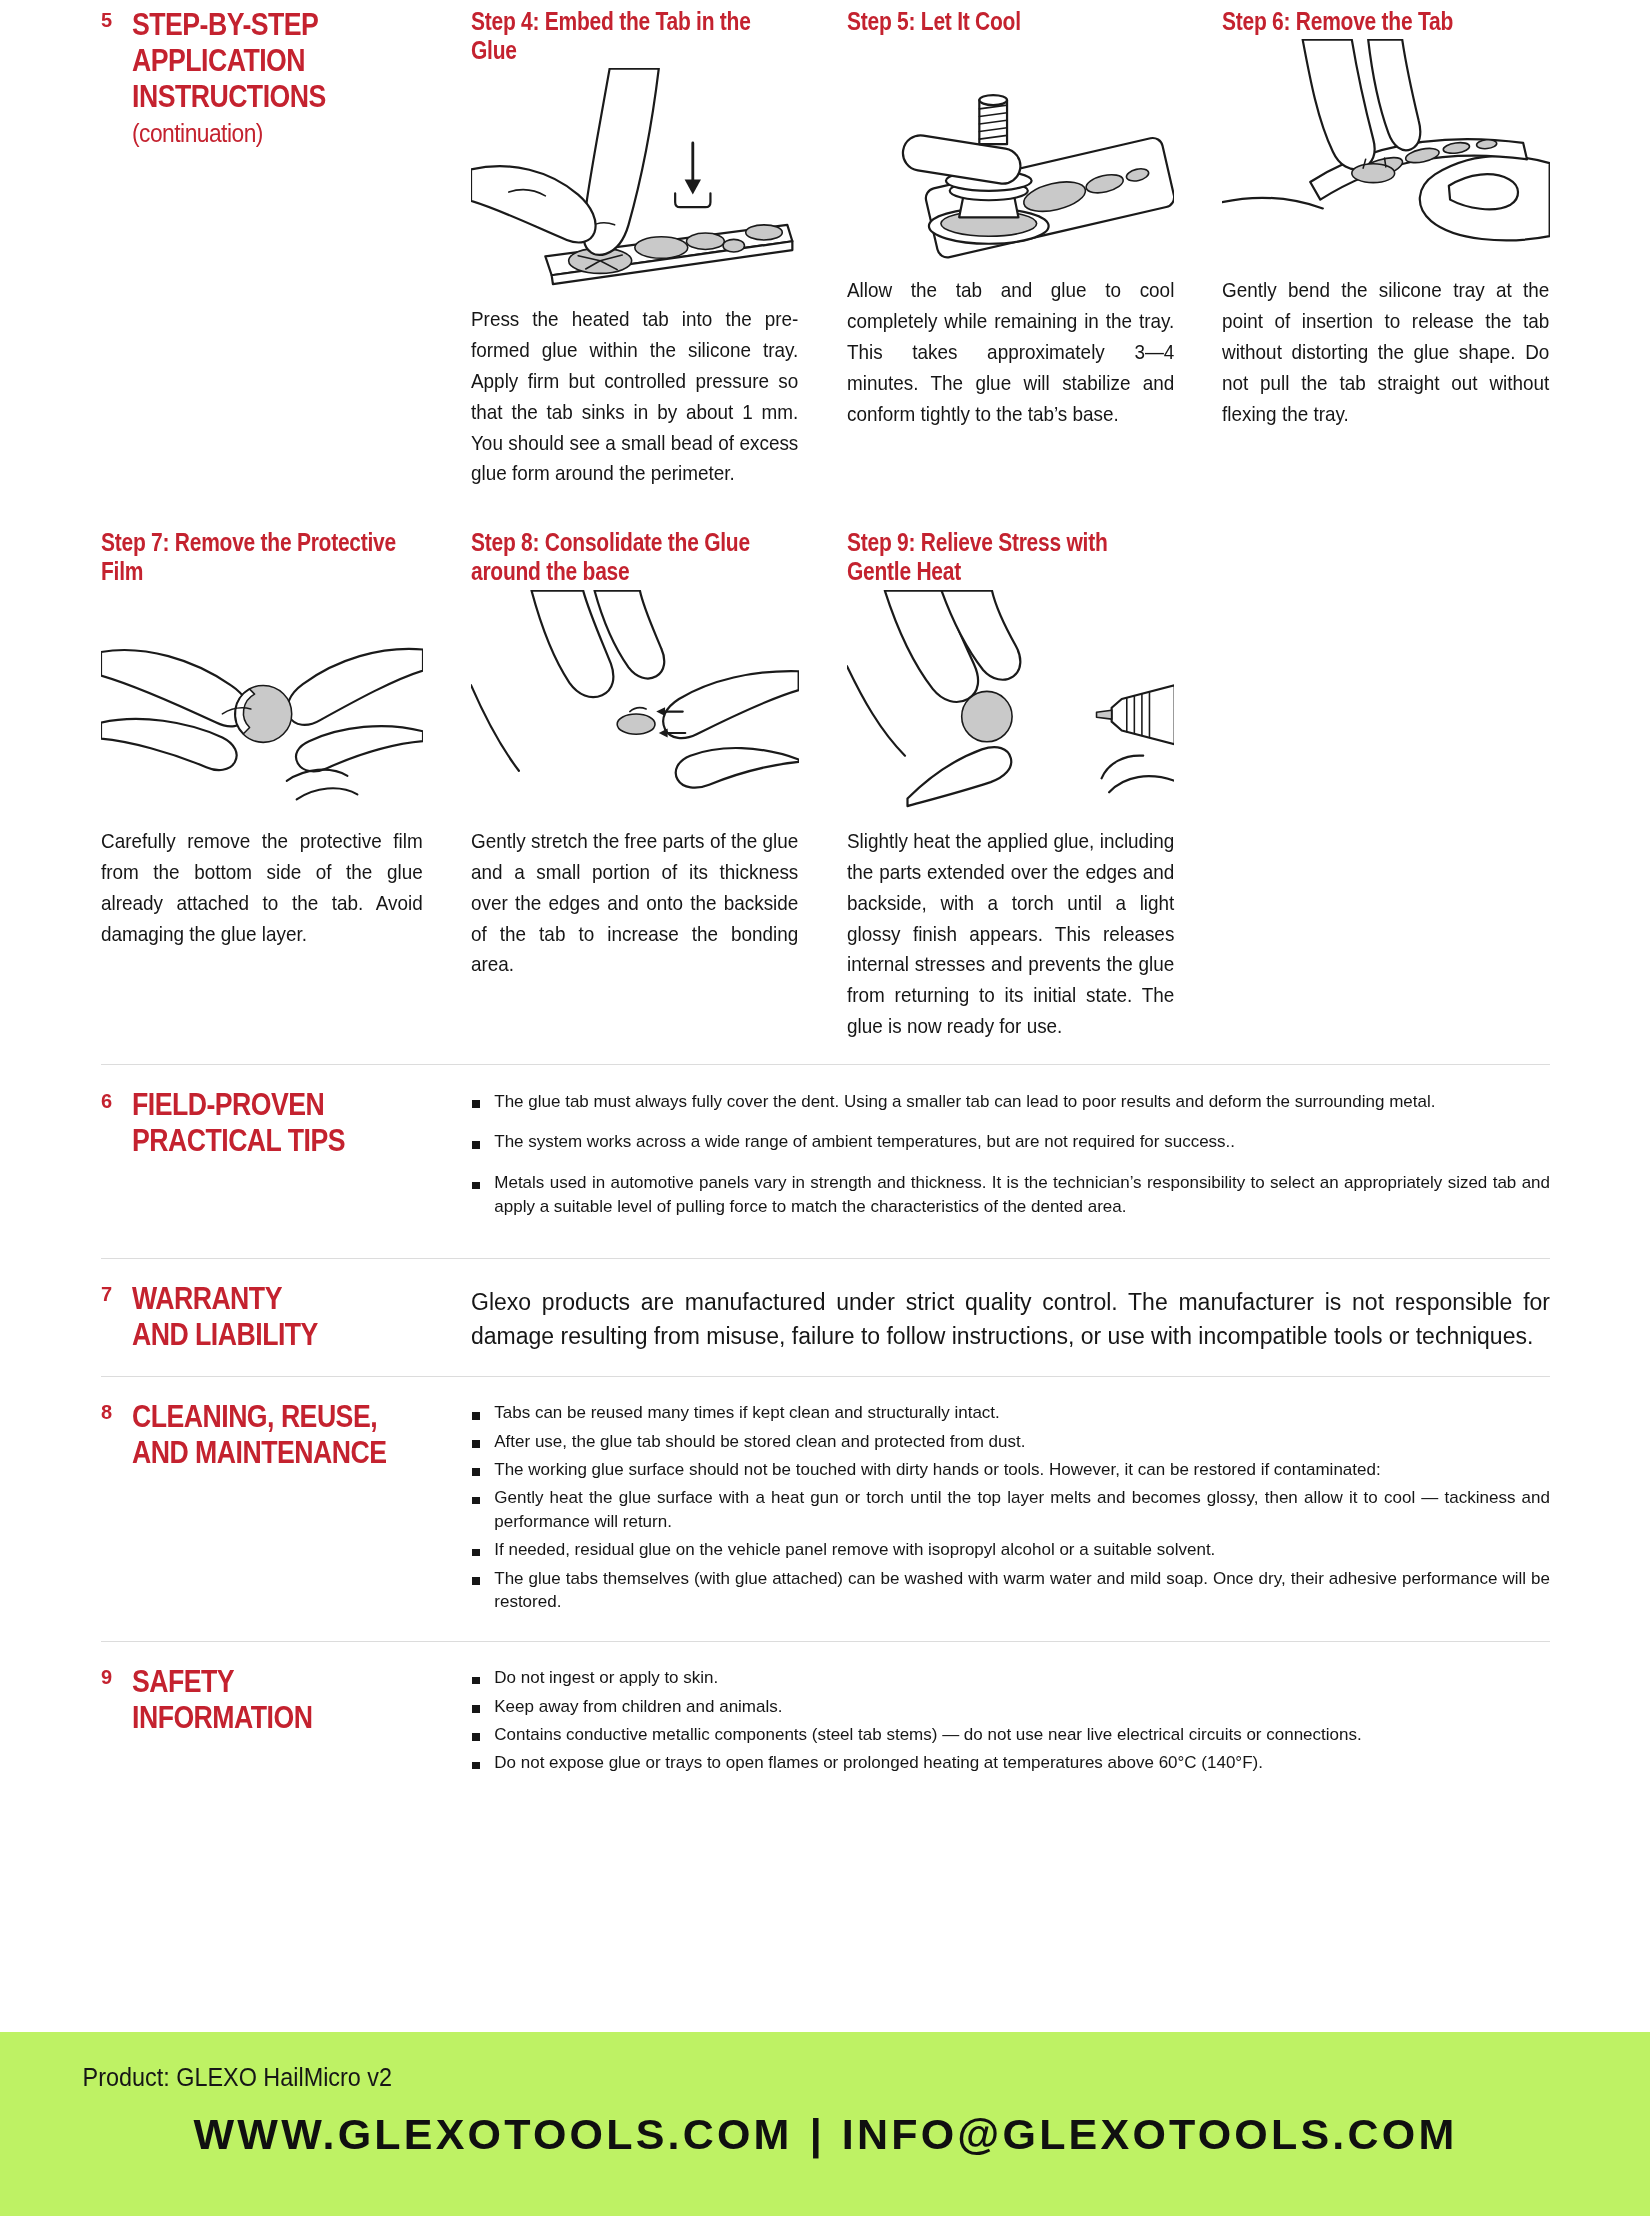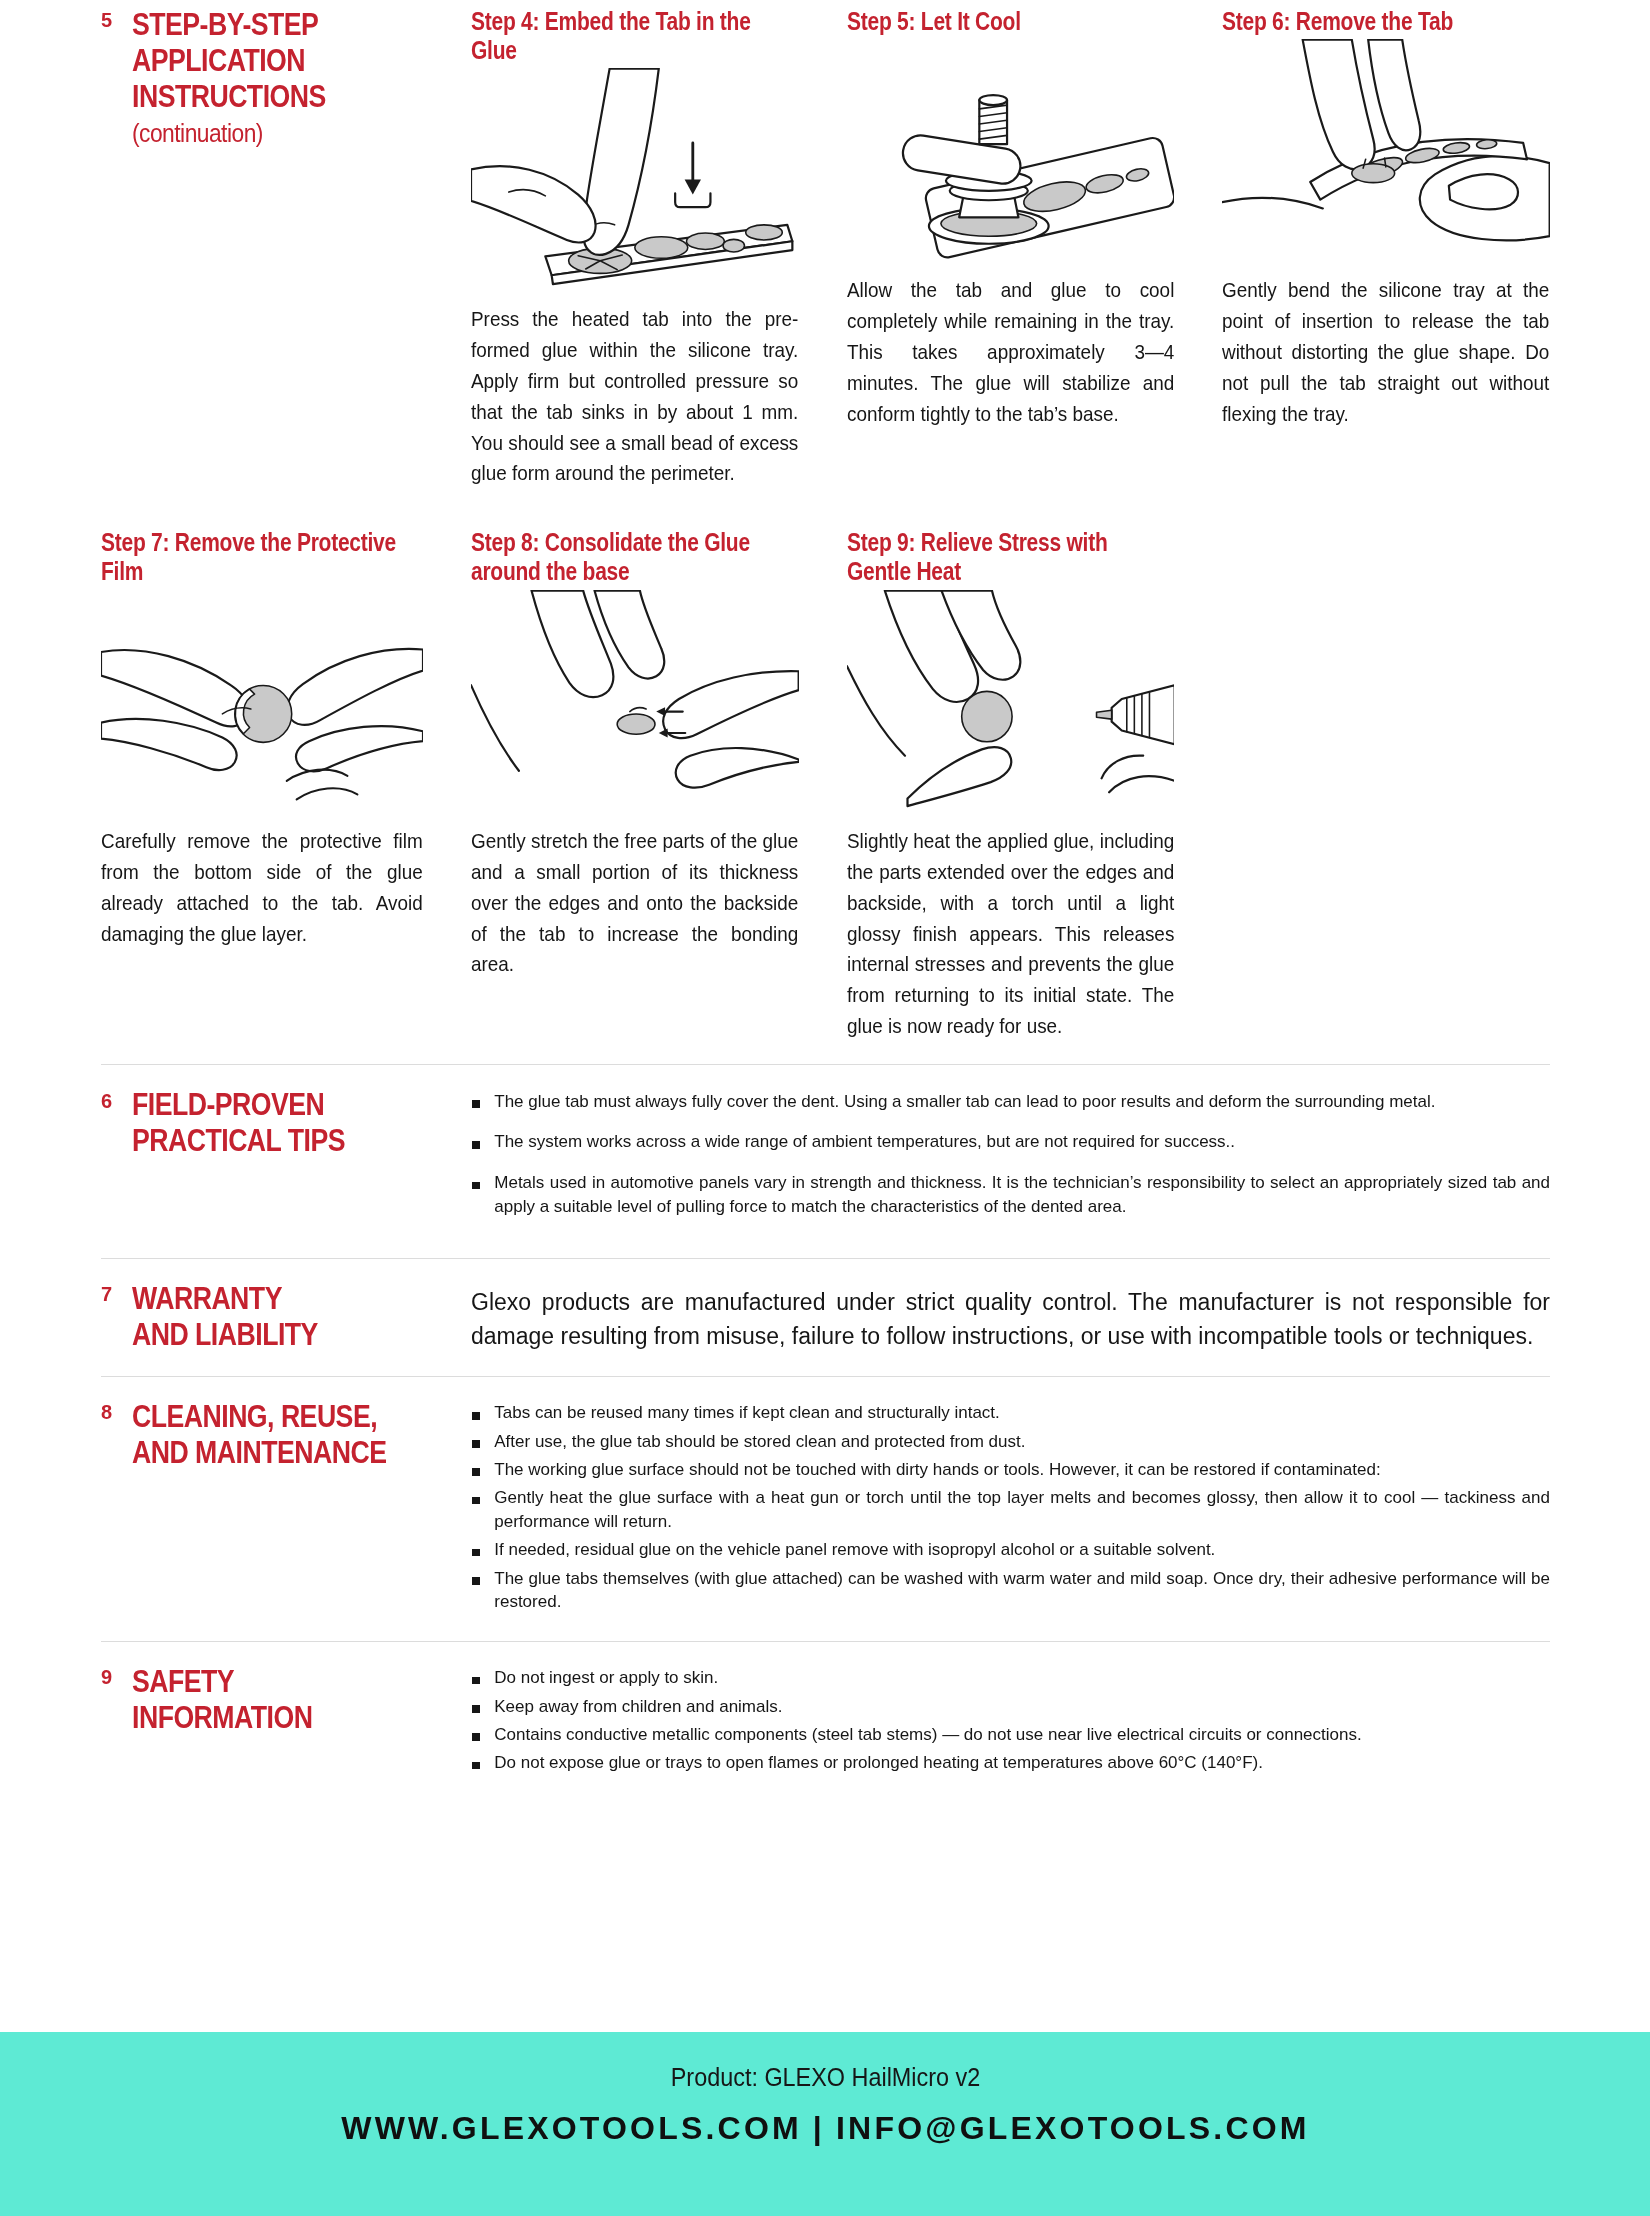--- a/index.html
+++ b/index.html
@@ -79,29 +79,29 @@
   .tips .li{margin-bottom:17px;}
   .tight .li{margin-bottom:4.5px;}
   .body-par{
     margin:3.9px 0 0 0;font-size:23px;line-height:1.5;
     text-align:justify;color:var(--ink);
   }
 
   
   .footer{
     position:absolute;left:0;right:0;bottom:0;height:184px;
-    background:#5eead4;text-align:center;
+    background:#bef264;text-align:left;
   }
   .f-product{
     padding-top:30px;font-size:26px;font-weight:400;color:var(--ink);
     transform:scaleX(.9);
   }
   .f-contact{
-    margin-top:17px;display:flex;justify-content:center;gap:11px;
-    font-size:32px;font-weight:700;letter-spacing:3.2px;color:#101010;
+    margin-top:17px;display:flex;justify-content:center;gap:17px;
+    font-size:43px;font-weight:700;letter-spacing:3.2px;color:#101010;
   }
 
   
   .art path,.art ellipse,.art rect,.art circle,.art line{
     stroke:#1a1a1a;stroke-width:3.5;fill:none;
     stroke-linecap:round;stroke-linejoin:round;
   }
   .art .fw{fill:#ffffff;}
   .art .fg{fill:var(--pool);stroke-width:2.5;}
   .art .fk{fill:#1a1a1a;stroke:none;}

